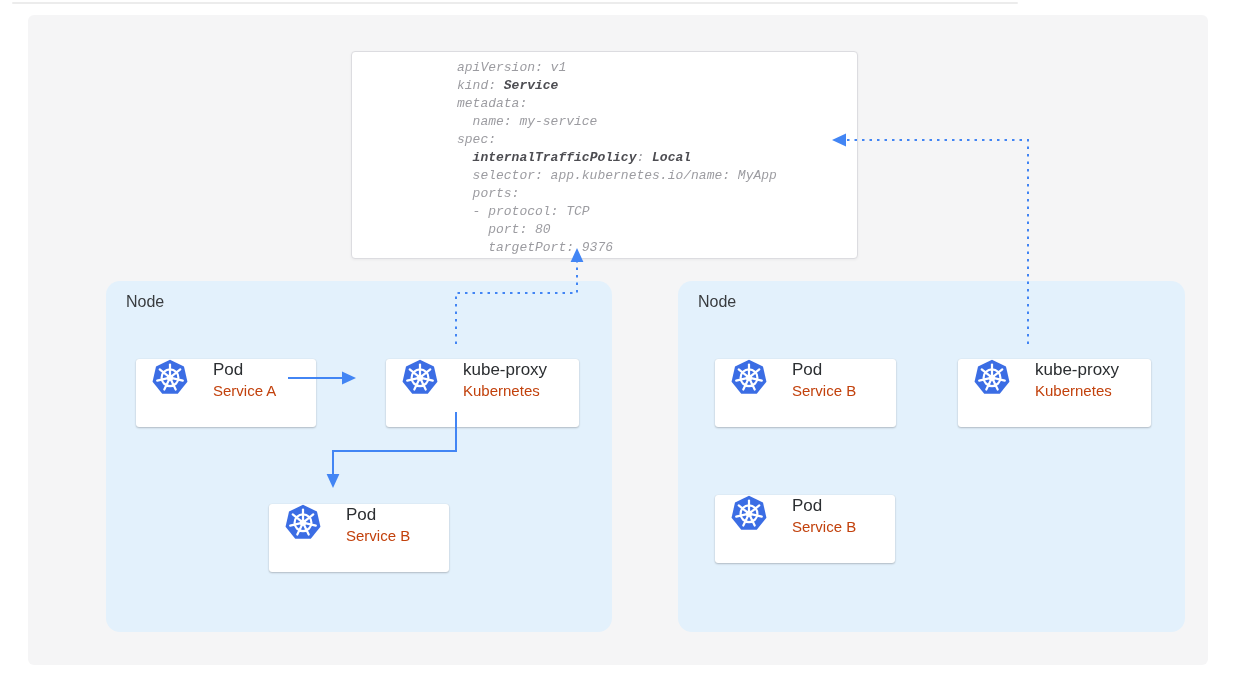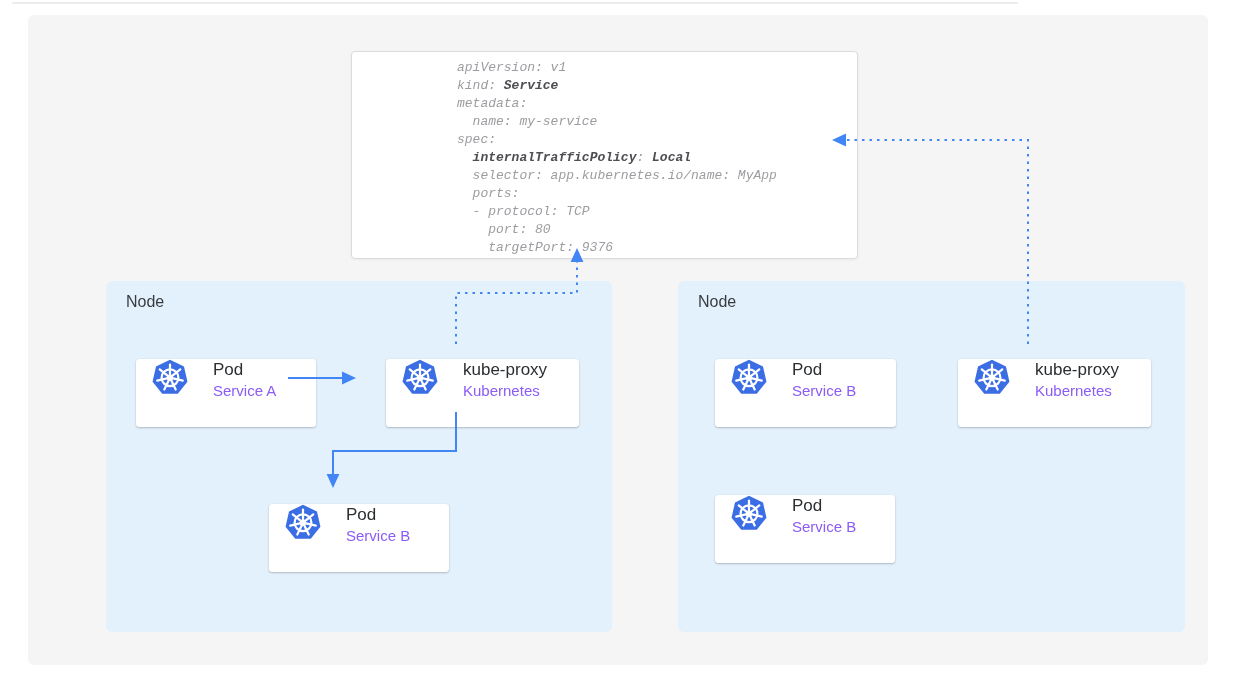--- a/index.html
+++ b/index.html
@@ -16,33 +16,33 @@
   
   .yaml-card{position:absolute;left:323px;top:36px;width:507px;height:208px;
     box-sizing:border-box;background:#ffffff;border:1px solid #dcdce0;border-radius:4px;
     box-shadow:0 1px 3px rgba(0,0,0,.05)}
   .yaml-card pre{margin:0;padding:7px 0 0 105px;
     font-family:"Liberation Mono","DejaVu Sans Mono",monospace;
     font-style:italic;font-size:13px;line-height:18px;color:#9c9ca1;white-space:pre}
   .yaml-card .b{font-weight:bold;color:#4d4d52}
 
   
-  .node{position:absolute;top:266px;height:351px;background:#e3f1fc;border-radius:6px}
+  .node{position:absolute;top:266px;height:351px;background:#e3f1fc;border-radius:14px}
   .node.left{left:78px;width:506px}
   .node.right{left:650px;width:507px}
   .node-label{position:absolute;left:20px;top:12px;font-size:16px;color:#393c3f}
 
   
   .card{position:absolute;height:68px;box-sizing:border-box;background:#ffffff;
     border-radius:3px;display:flex;align-items:flex-start;padding-left:15px;gap:24px;
     box-shadow:0 1px 2px rgba(0,0,0,.22),0 0 1px rgba(0,0,0,.12)}
   .card .icon{width:38px;height:38px;flex:none;display:block}
   .card .txt{display:flex;flex-direction:column}
   .card .title{font-size:17px;line-height:22px;color:#2b2e31}
-  .card .sub{font-size:15px;line-height:20px;color:#8b5cf6}
+  .card .sub{font-size:15px;line-height:20px;color:#c2410c}
 
   
   .node.left .c1{left:30px;top:78px;width:180px}
   .node.left .c2{left:280px;top:78px;width:193px}
   .node.left .c3{left:163px;top:223px;width:180px}
   
   .node.right .c1{left:37px;top:78px;width:181px}
   .node.right .c2{left:280px;top:78px;width:193px}
   .node.right .c3{left:37px;top:214px;width:180px}
 

